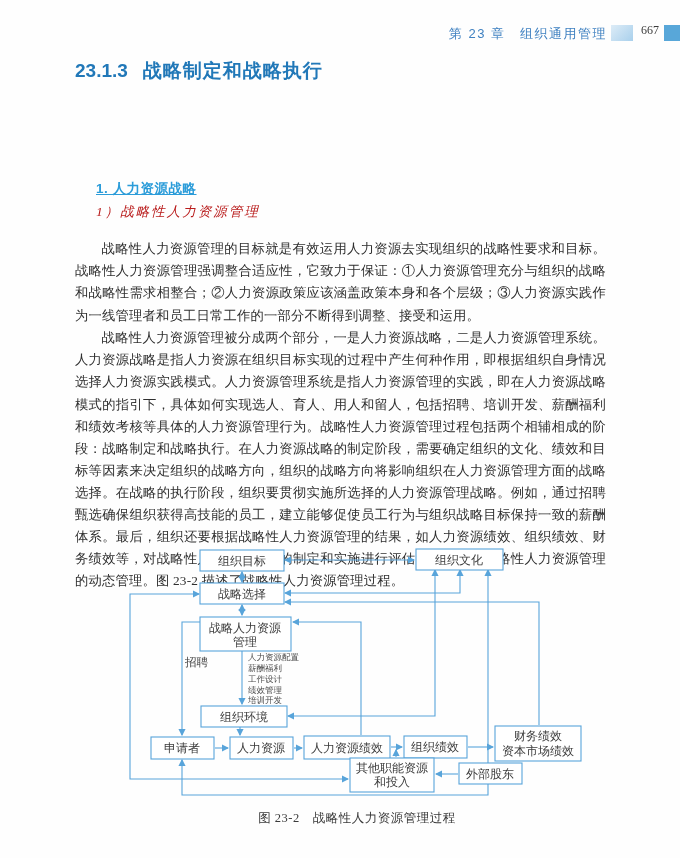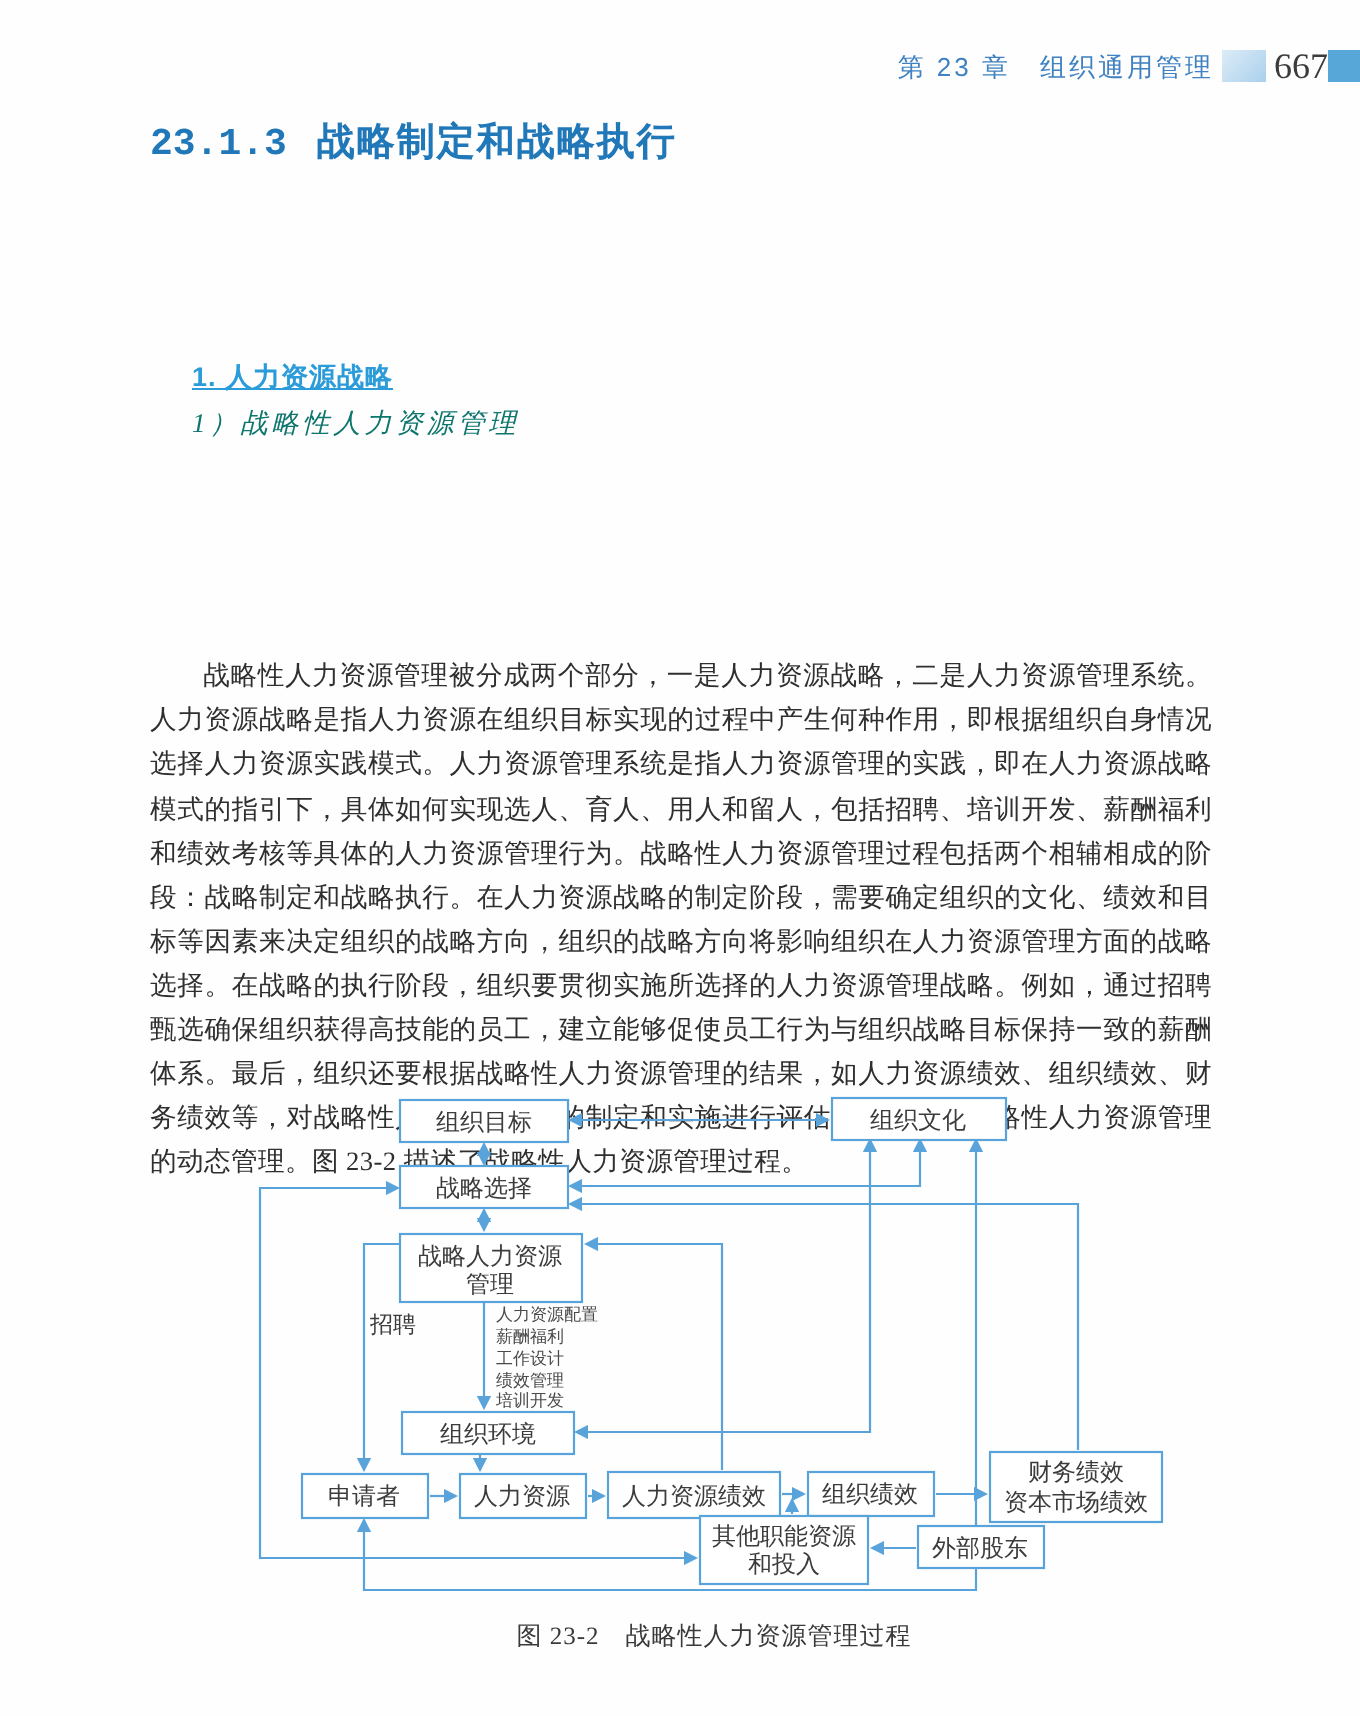--- a/index.html
+++ b/index.html
@@ -13,45 +13,45 @@
     position:absolute;top:25px;right:73px;
     font-family:"Liberation Sans","DejaVu Sans",sans-serif;
     font-size:13px;color:#3f81c1;letter-spacing:1.5px;white-space:nowrap;
   }
   .head-grad{
     position:absolute;top:25px;left:611px;width:22px;height:16px;
     background:linear-gradient(135deg,#ddecf7 0%,#a9d0ec 100%);
   }
   .page-num{
     position:absolute;top:23px;left:637px;width:26px;text-align:center;
-    font-size:18px;color:#3b3b3b;font-family:Liberation Serif, serif;
+    font-size:12px;color:#3b3b3b;font-family:Liberation Serif, serif;
   }
   .head-solid{
     position:absolute;top:25px;left:664px;width:16px;height:16px;background:#58a7d9;
   }
   
   .sec-title{
     position:absolute;top:58px;left:75px;color:#2178b8;white-space:nowrap;
   }
-  .sec-title .num{font-size:19px;font-weight:bold;font-family:Liberation Mono, monospace;}
+  .sec-title .num{font-size:19px;font-weight:bold;font-family:Liberation Sans, sans-serif;}
   .sec-title .txt{font-size:19px;font-weight:bold;font-family:"Liberation Sans",sans-serif;margin-left:15px;letter-spacing:1px;}
   
   .para{
     position:absolute;left:75px;width:531px;
     font-size:13.3px;line-height:22.1px;text-align:justify;text-indent:2em;
     letter-spacing:0.2px;
   }
   .h3{
     position:absolute;left:96px;top:180px;
     font-family:"Liberation Sans","DejaVu Sans",sans-serif;
     font-size:13.5px;font-weight:bold;color:#2b9cd9;letter-spacing:0.5px;text-decoration:underline;
   }
   .sub-h{
     position:absolute;left:96px;top:203px;
-    font-size:13.5px;font-style:italic;color:#0f766e;letter-spacing:2px;
+    font-size:13.5px;font-style:italic;color:#b91c1c;letter-spacing:2px;
   }
   
   .fig-svg{position:absolute;left:0;top:540px;}
   .fig-caption{
     position:absolute;left:0;top:810px;width:714px;text-align:center;
     font-size:12.5px;color:#3a3a3a;letter-spacing:0.5px;
   }
 </style>
 </head>
 <body>
@@ -62,20 +62,21 @@
   <div class="head-grad"></div>
   <div class="page-num">667</div>
   <div class="head-solid"></div>
 
   <div class="sec-title">
     <span class="num">23.1.3</span><span class="txt">战略制定和战略执行</span>
   </div>
 
   <div class="h3">1. 人力资源战略</div>
   <div class="sub-h">1）战略性人力资源管理</div>
+  <p class="para" style="top:225px">战略性人力资源管理的目标就是有效运用人力资源去实现组织的战略性要求和目标。战略性人力资源管理强调整合适应性，它致力于保证：①人力资源管理充分与组织的战略和战略性需求相整合；②人力资源政策应该涵盖政策本身和各个层级；③人力资源实践作为一线管理者和员工日常工作的一部分不断得到调整、接受和运用。</p>
   <p class="para" style="top:314px">战略性人力资源管理被分成两个部分，一是人力资源战略，二是人力资源管理系统。人力资源战略是指人力资源在组织目标实现的过程中产生何种作用，即根据组织自身情况选择人力资源实践模式。人力资源管理系统是指人力资源管理的实践，即在人力资源战略模式的指引下，具体如何实现选人、育人、用人和留人，包括招聘、培训开发、薪酬福利和绩效考核等具体的人力资源管理行为。战略性人力资源管理过程包括两个相辅相成的阶段：战略制定和战略执行。在人力资源战略的制定阶段，需要确定组织的文化、绩效和目标等因素来决定组织的战略方向，组织的战略方向将影响组织在人力资源管理方面的战略选择。在战略的执行阶段，组织要贯彻实施所选择的人力资源管理战略。例如，通过招聘甄选确保组织获得高技能的员工，建立能够促使员工行为与组织战略目标保持一致的薪酬体系。最后，组织还要根据战略性人力资源管理的结果，如人力资源绩效、组织绩效、财务绩效等，对战略性人力资源管理的制定和实施进行评估反馈，实现战略性人力资源管理的动态管理。图 23-2 描述了战略性人力资源管理过程。</p>
 
   <svg class="fig-svg" width="680" height="300" viewBox="0 540 680 300" font-family="Liberation Serif, DejaVu Serif, serif">
     <defs>
       <marker id="arw" viewBox="0 0 10 10" refX="8.5" refY="5" markerWidth="6.5" markerHeight="6.5" orient="auto-start-reverse">
         <path d="M0,0 L10,5 L0,10 z" fill="#58a4da"></path>
       </marker>
     </defs>
 
     <g stroke="#58a4da" stroke-width="1.1" fill="none">

